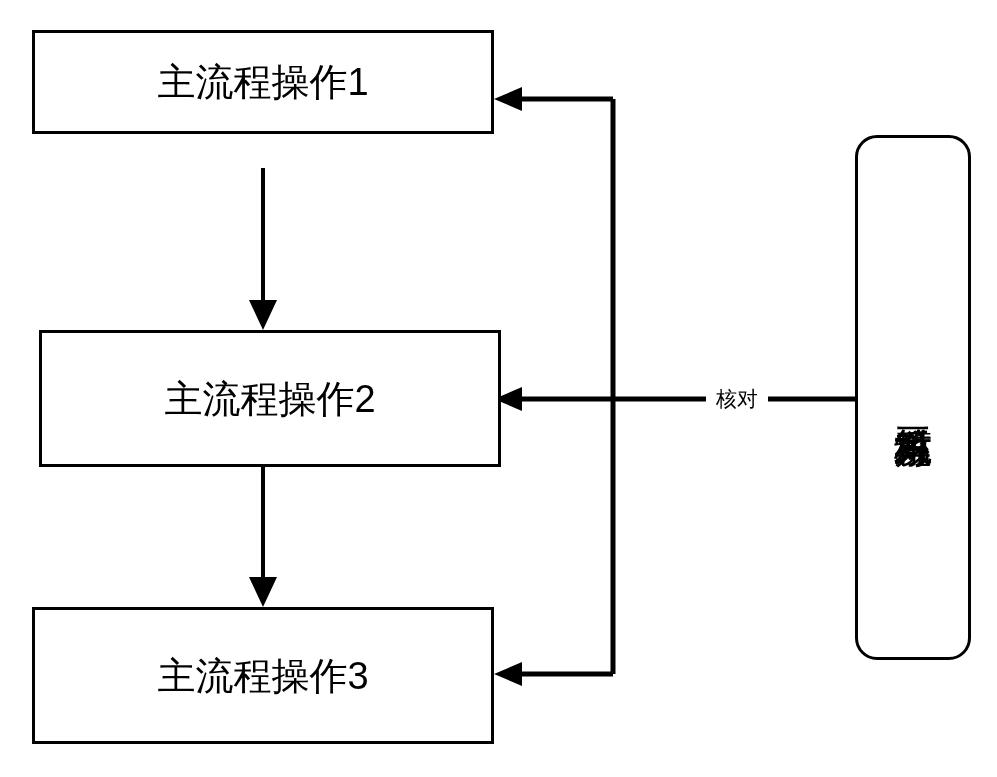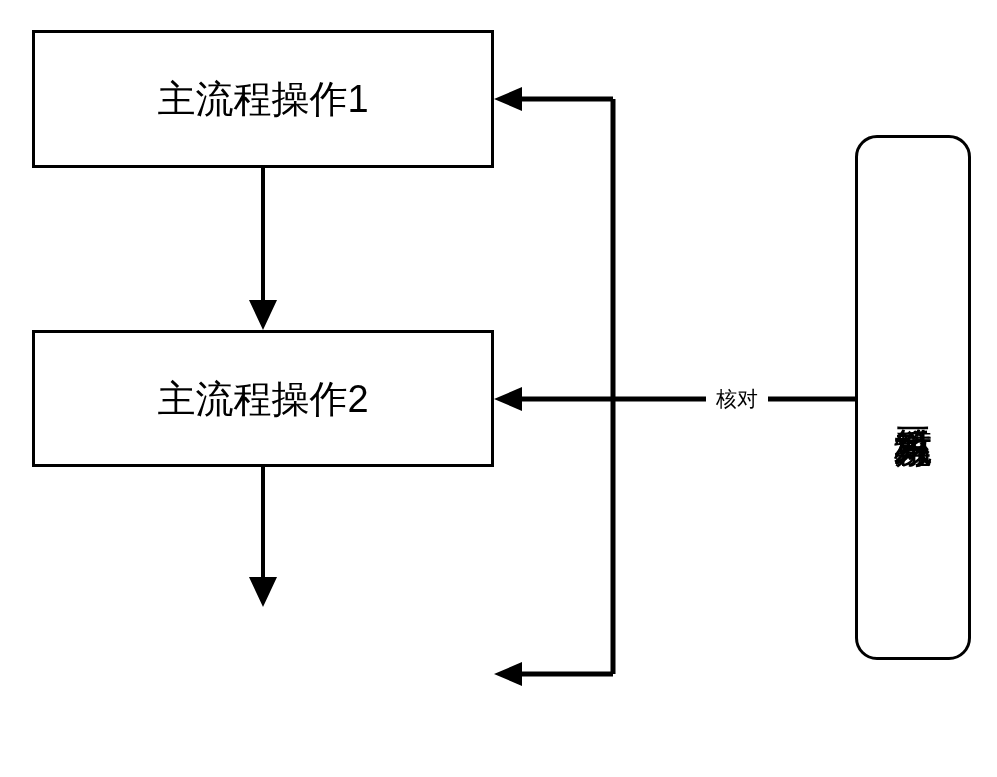--- a/index.html
+++ b/index.html
@@ -99,28 +99,31 @@
       <line x1="613" y1="399" x2="520" y2="399" stroke="#000000" stroke-width="5"></line>
       <polygon points="494,399 522,387 522,411" fill="#000000"></polygon>
     </g>
 
     <g>
       <line x1="613" y1="674" x2="520" y2="674" stroke="#000000" stroke-width="5"></line>
       <polygon points="494,674 522,662 522,686" fill="#000000"></polygon>
     </g>
   </svg>
 
-  <div class="node-box" style="left:32px; top:30px; width:462px; height:138px;">
+  <div class="node-box" style="left:32px; top:30px; width:462px; height:104px;">
     <span class="node-label">主流程操作1</span>
   </div>
 
-  <div class="node-box" style="left:32px; top:330px; width:462px; height:137px;">
+  <div class="node-box" style="left:39px; top:330px; width:462px; height:137px;">
     <span class="node-label">主流程操作2</span>
   </div>
 
+  <div class="node-box" style="left:32px; top:607px; width:462px; height:137px;">
+    <span class="node-label">主流程操作3</span>
+  </div>
 
   <div class="rounded-node" style="left:855px; top:135px; width:116px; height:525px;">
     <span class="vertical-label">第三方核对系统</span>
   </div>
 
   <span class="edge-label" style="left:737px; top:398px;">核对</span>
 
 </div>
 
 </body></html>

